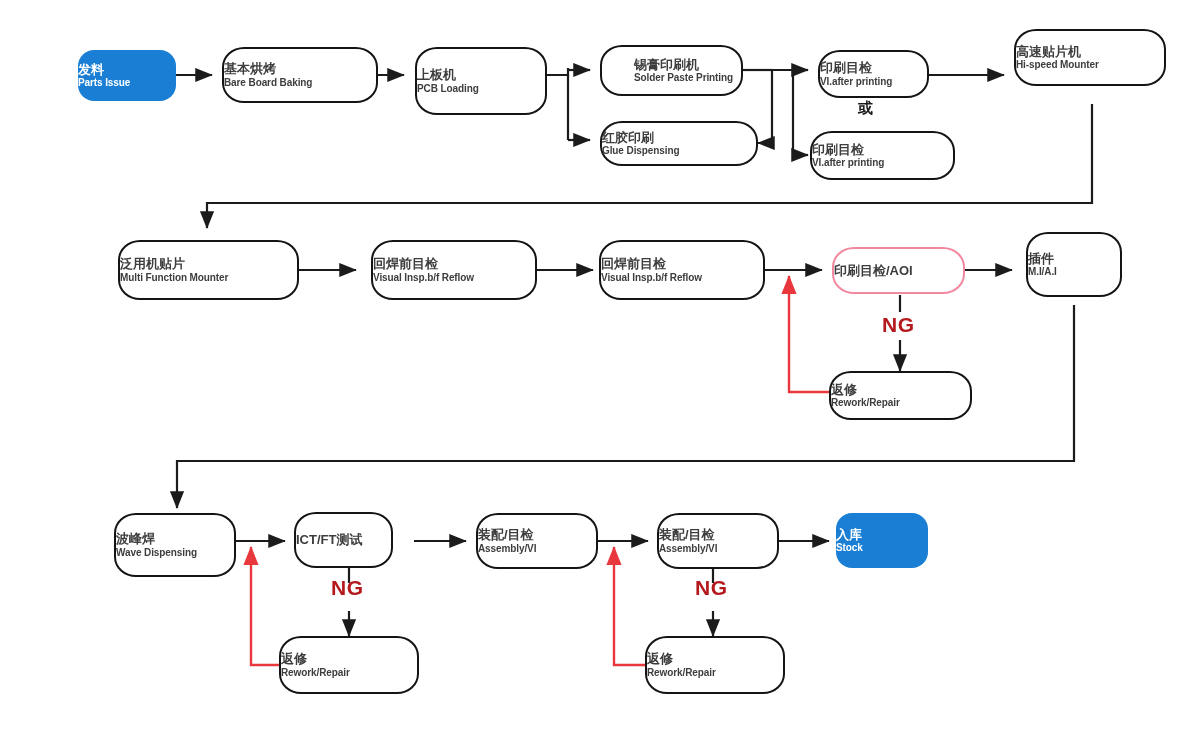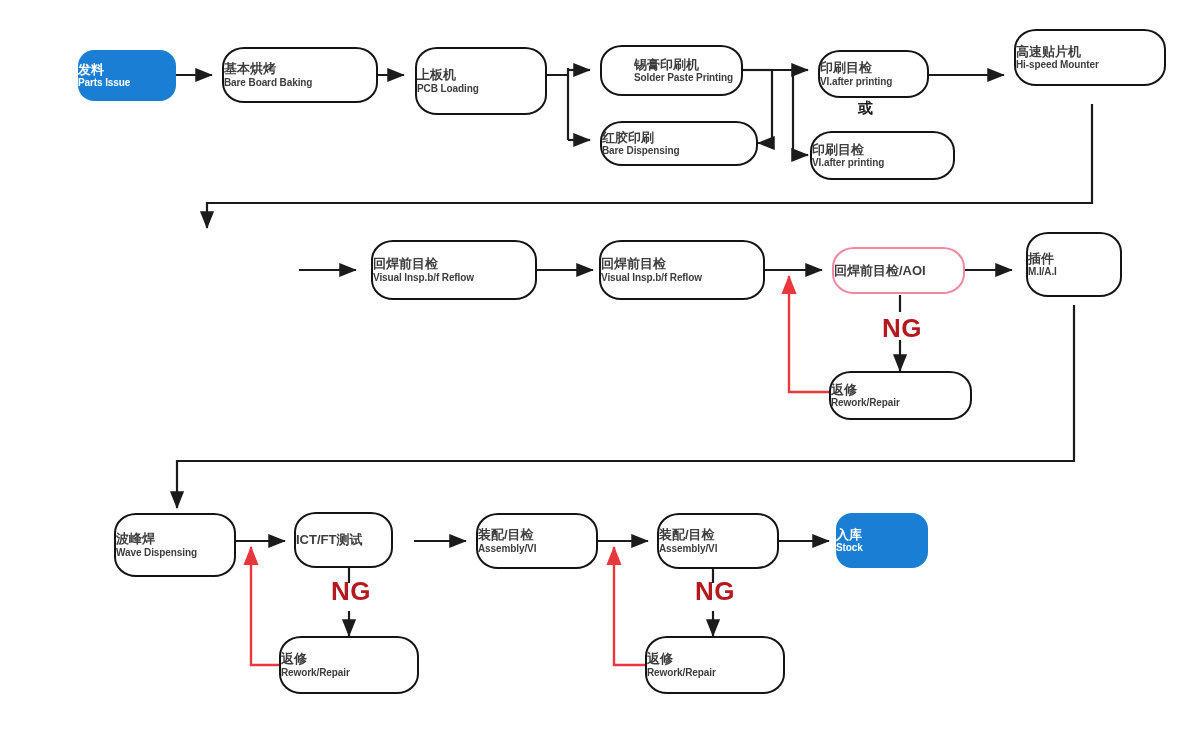--- a/index.html
+++ b/index.html
@@ -65,21 +65,21 @@
     color: #ffffff;
   }
   .node.terminal .cn,
   .node.terminal .en {
     color: #ffffff;
   }
   .ng-label {
     position: absolute;
     color: #b4191e;
     font-weight: bold;
-    font-size: 26px;
+    font-size: 21px;
     letter-spacing: 0.5px;
     z-index: 4;
   }
   .or-label {
     position: absolute;
     color: #1b1b1b;
     font-weight: bold;
     font-size: 15px;
     z-index: 4;
   }
@@ -165,53 +165,57 @@
     <span class="en">PCB Loading</span>
   </div>
 
   <div class="node process" style="left:600px; top:45px; width:143px; height:51px;padding-left:32px;">
     <span class="cn">锡膏印刷机</span>
     <span class="en">Solder Paste Printing</span>
   </div>
 
   <div class="node process" style="left:600px; top:121px; width:158px; height:45px;">
     <span class="cn">红胶印刷</span>
-    <span class="en">Bare Dispensing</span>
+    <span class="en">Glue Dispensing</span>
   </div>
 
   <div class="node process" style="left:818px; top:50px; width:111px; height:48px;">
     <span class="cn">印刷目检</span>
     <span class="en">VI.after printing</span>
   </div>
 
   <div class="or-label" style="left:858px; top:99px;">或</div>
 
   <div class="node process" style="left:810px; top:131px; width:145px; height:49px;">
     <span class="cn">印刷目检</span>
     <span class="en">VI.after printing</span>
   </div>
 
   <div class="node process" style="left:1014px; top:29px; width:152px; height:57px;">
     <span class="cn">高速贴片机</span>
     <span class="en">Hi-speed Mounter</span>
   </div>
 
+  <div class="node process" style="left:118px; top:240px; width:181px; height:60px;">
+    <span class="cn">泛用机贴片</span>
+    <span class="en">Multi Function Mounter</span>
+  </div>
 
   <div class="node process" style="left:371px; top:240px; width:166px; height:60px;">
     <span class="cn">回焊前目检</span>
     <span class="en">Visual Insp.b/f Reflow</span>
   </div>
 
   <div class="node process" style="left:599px; top:240px; width:166px; height:60px;">
     <span class="cn">回焊前目检</span>
     <span class="en">Visual Insp.b/f Reflow</span>
   </div>
 
   <div class="node aoi" style="left:832px; top:247px; width:133px; height:47px;">
-    <span class="cn">回焊前目检/AOI</span>
+    <span class="cn">印刷目检/AOI</span>
   </div>
 
   <div class="ng-label" style="left:882px; top:313px;">NG</div>
 
   <div class="node process" style="left:1026px; top:232px; width:96px; height:65px;">
     <span class="cn">插件</span>
     <span class="en">M.I/A.I</span>
   </div>
 
   <div class="node process" style="left:829px; top:371px; width:143px; height:49px;">

